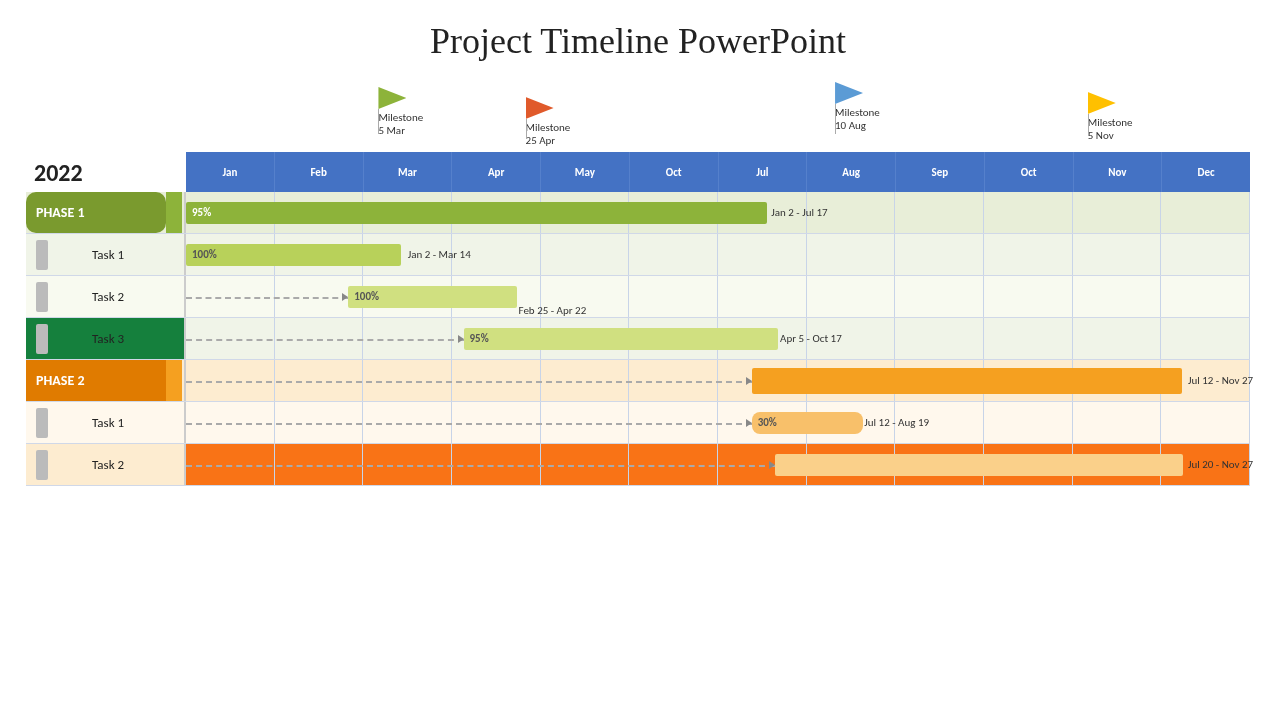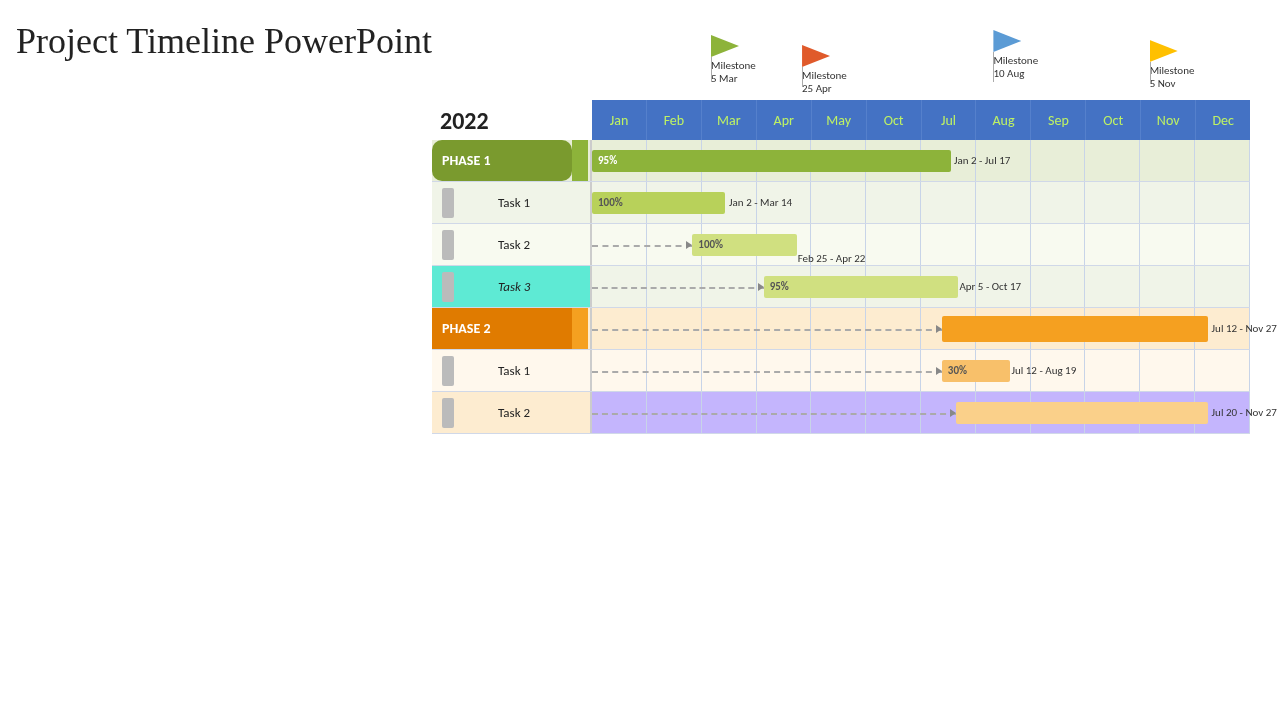--- a/index.html
+++ b/index.html
@@ -6,23 +6,23 @@
     body {
       font-family: 'Calibri', 'Segoe UI', Arial, sans-serif;
       background: #fff;
       width: 1280px;
       height: 720px;
       overflow: hidden;
     }
     .page {
       width: 1280px;
       height: 612px;
-      padding: 20px 30px 20px 16px;
-      display: flex;
-      flex-direction: row;
+      padding: 20px 30px 20px 26px;
+      display: flex;
+      flex-direction: column;
     }
     .title {
       text-align: center;
       font-size: 36px;
       font-weight: 400;
       color: #222;
       margin-bottom: 10px;
       font-family: 'Palatino Linotype', Georgia, serif;
     }
     .chart-area {
@@ -89,26 +89,26 @@
       align-items: center;
       justify-content: flex-start;
       font-size: 24px;
       font-weight: 700;
       color: #222;
       padding-left: 8px;
     }
     .month-cell {
       flex: 1;
       background: #4472c4;
-      color: #bef264;
+      color: #ffffff;
       display: flex;
       align-items: center;
       justify-content: center;
-      font-size: 14px;
-      font-weight: 400;
+      font-size: 11px;
+      font-weight: 700;
       border-right: 1px solid #5580cc;
     }
     .month-cell:last-child { border-right: none; }
     
     .gantt-body {
       flex: 1;
       display: flex;
       flex-direction: column;
     }
     .gantt-row {
@@ -374,21 +374,21 @@
 
           <div class="arrow-head" style="left:calc(1.83/12*100% - 6px);"></div>
           <div class="gantt-bar bar-phase1-lighter" style="left: calc(1.83/12*100%); width: calc(1.9/12*100%);">
             <span class="bar-label bar-label-dark">100%</span>
           </div>
           <div class="bar-date-label" style="left: calc(3.75/12*100%); margin-top: 27px;">Feb 25 - Apr 22</div>
         </div>
       </div>
 
       <div class="gantt-row" style="background:#f0f4e8;">
-        <div class="row-label" style="background:#5eead4;font-style:italic;">
+        <div class="row-label" style="background:#15803d;">
           <div class="row-label-icon icon-gray"></div>
           <span>Task 3</span>
         </div>
         <div class="gantt-grid-area" style="background:#f0f4e8;">
           <div class="grid-lines">
             <div class="grid-col"></div>
               <div class="grid-col"></div>
               <div class="grid-col"></div>
               <div class="grid-col"></div>
               <div class="grid-col"></div>
@@ -452,33 +452,33 @@
               <div class="grid-col"></div>
               <div class="grid-col"></div>
               <div class="grid-col"></div>
               <div class="grid-col"></div>
               <div class="grid-col"></div>
               <div class="grid-col"></div>
               <div class="grid-col"></div>
           </div>
           <div class="dashed-line" style="left:0; width:calc(6.38/12*100%);"></div>
           <div class="arrow-head" style="left:calc(6.38/12*100% - 6px);"></div>
-          <div class="gantt-bar bar-phase2-light" style="left: calc(6.38/12*100%); width: calc(1.25/12*100%);">
+          <div class="gantt-bar bar-phase2-light" style="left: calc(6.38/12*100%); width: calc(1.25/12*100%); border-radius: 8px;">
             <span class="bar-label bar-label-dark">30%</span>
           </div>
           <div class="bar-date-label" style="left: calc(7.65/12*100%);">Jul 12 - Aug 19</div>
         </div>
       </div>
 
       <div class="gantt-row" style="background:#fdecd0;">
         <div class="row-label" style="background:#fdecd0;">
           <div class="row-label-icon icon-gray"></div>
           <span>Task 2</span>
         </div>
-        <div class="gantt-grid-area" style="background:#c4b5fd;">
+        <div class="gantt-grid-area" style="background:#f97316;">
           <div class="grid-lines">
             <div class="grid-col"></div>
               <div class="grid-col"></div>
               <div class="grid-col"></div>
               <div class="grid-col"></div>
               <div class="grid-col"></div>
               <div class="grid-col"></div>
               <div class="grid-col"></div>
               <div class="grid-col"></div>
               <div class="grid-col"></div>

